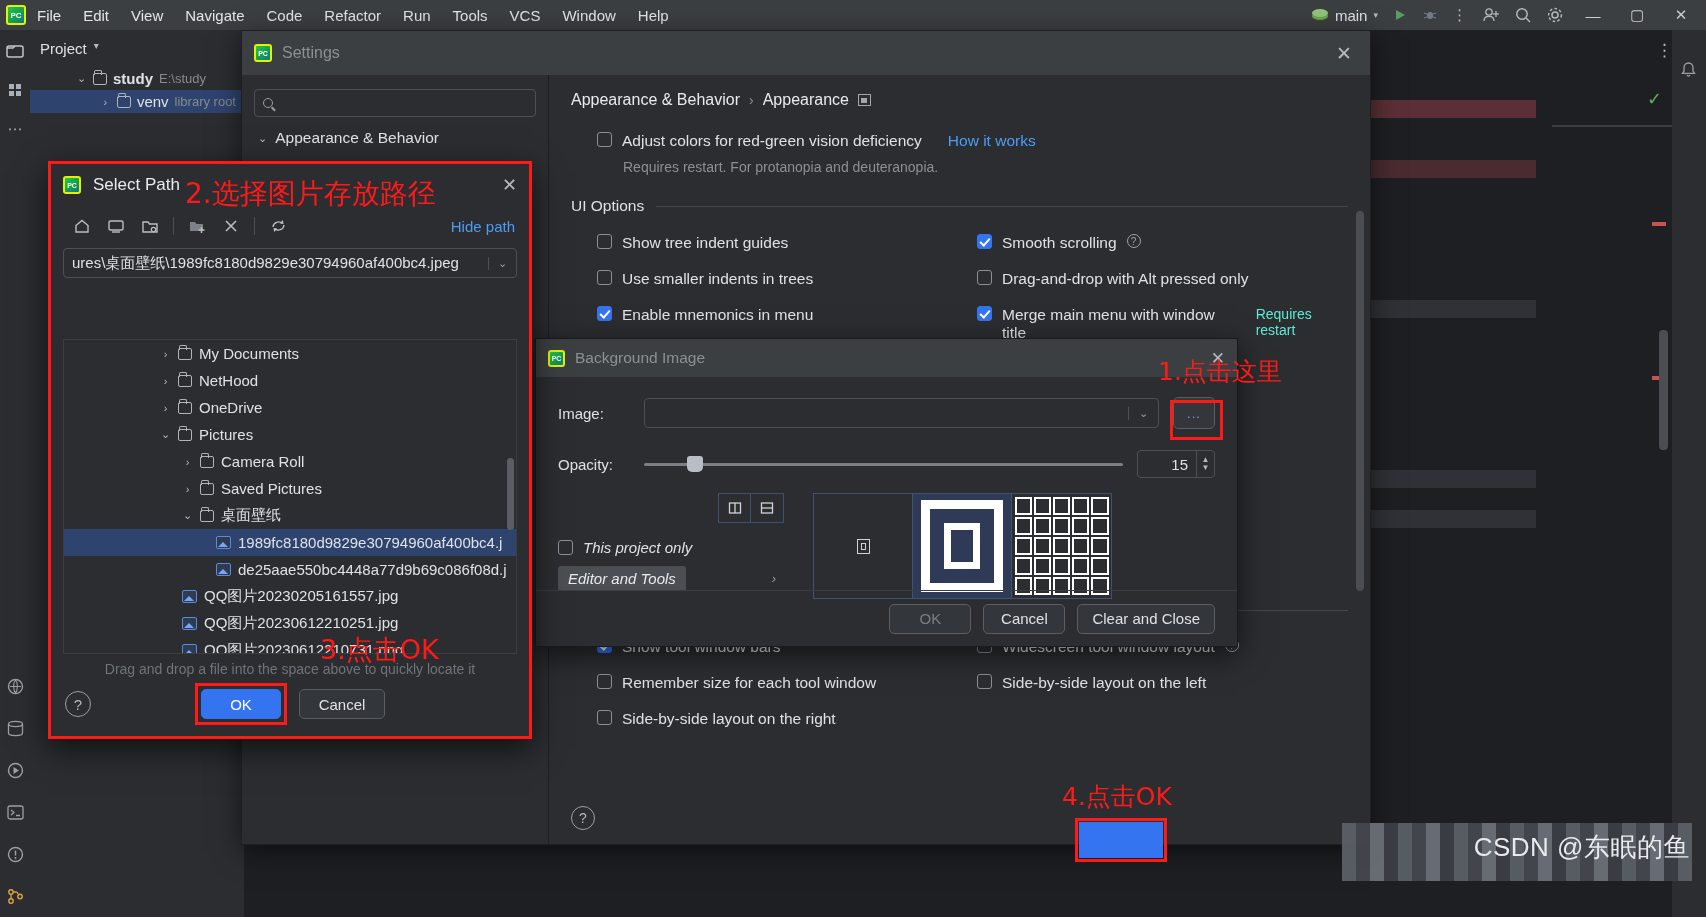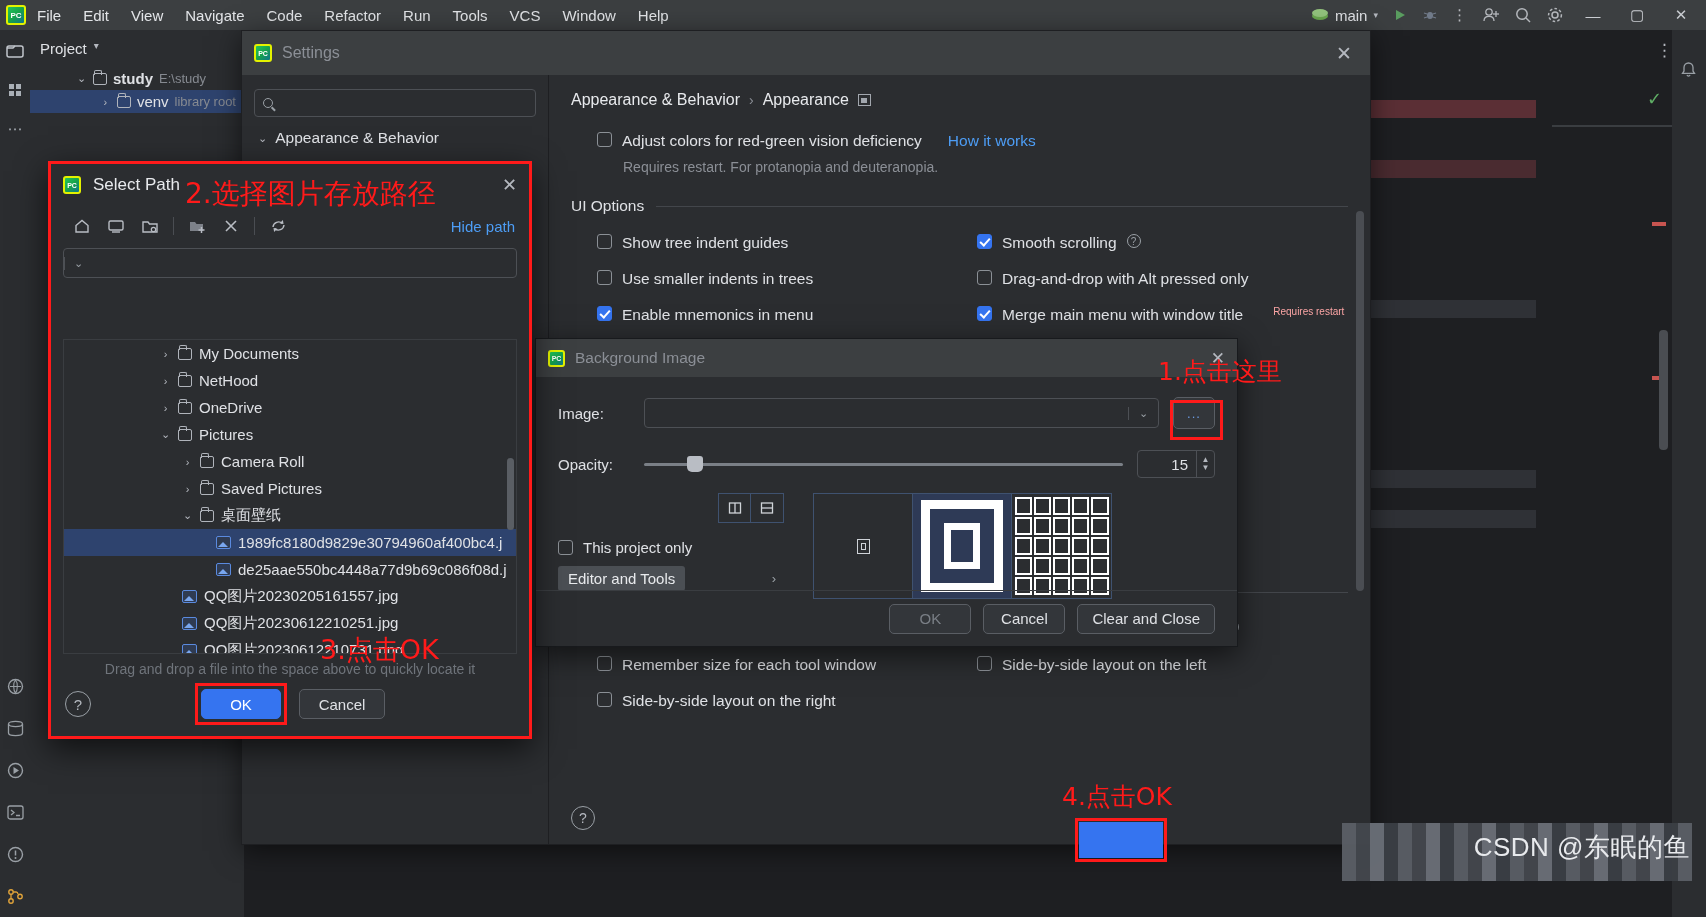--- a/index.html
+++ b/index.html
@@ -89,21 +89,21 @@
     border:solid #fff; border-width:0 2px 2px 0; transform:rotate(42deg);
   }
   .hint { color:#8b8f96; font-size:14px; margin:2px 0 0 28px; }
   .link { color:#4d9df5; }
   .qmark { width:14px; height:14px; border-radius:50%; border:1.3px solid #9aa0a6; color:#9aa0a6; font-size:10px; display:inline-flex; align-items:center; justify-content:center; flex:none; }
 
   .sect { display:flex; align-items:center; gap:12px; margin:22px 0 10px; color:#dfe1e5; font-size:15.5px; }
   .sect .rule { flex:1; height:1px; background:#43464b; }
 
   .grid2 { display:grid; grid-template-columns: 380px 1fr; column-gap:0; row-gap:0; }
-  .small-note { color:#fca5a5; font-size:10px; margin-left:20px; }
+  .small-note { color:#5eead4; font-size:14px; margin-left:20px; }
 
   
   #bgdlg {
     position:absolute; left:535px; top:338px; width:703px; height:309px;
     background:#2b2d30; border:1px solid #181a1d; box-shadow:0 8px 28px rgba(0,0,0,.6);
     z-index:20;
   }
   .bg-title { height:38px; background:#3c3f41; display:flex; align-items:center; gap:10px; padding:0 12px; }
   .bg-title .t { color:#8b8f96; font-size:15.5px; }
   .bg-close { margin-left:auto; color:#b4b8bf; font-size:17px; }
@@ -119,21 +119,21 @@
   .slider { flex:1; height:30px; display:flex; align-items:center; position:relative; }
   .slider .track { position:absolute; left:0; right:0; height:3px; background:#7a7f86; border-radius:2px; }
   .slider .knob { position:absolute; left:9%; width:16px; height:16px; background:#b9bdc4; border-radius:3px 3px 5px 5px; }
   .spin { width:78px; height:28px; border:1px solid #4d5055; border-radius:4px; background:#2b2d30; display:flex; align-items:center; }
   .spin .v { flex:1; text-align:right; padding-right:8px; font-size:15px; color:#dfe1e5; }
   .spin .arrows { width:18px; display:flex; flex-direction:column; align-items:center; justify-content:center; color:#b4b8bf; font-size:8px; line-height:8px; border-left:1px solid #4d5055; height:100%; }
 
   .seg { display:flex; }
   .seg .b { width:33px; height:30px; border:1px solid #3f5270; background:#2b2d30; display:flex; align-items:center; justify-content:center; }
   .seg .b + .b { border-left:none; }
-  .fill-row { display:flex; align-items:flex-start; gap:0; }
+  .fill-row { display:flex; align-items:flex-start; gap:0;font-style:italic; }
   .left-col { width:255px; }
   .thumbs { display:flex; border:1px solid #3f5270; height:106px; }
   .thumb { width:99px; border-right:1px solid #3f5270; display:flex; align-items:center; justify-content:center; background:#2b2d30; }
   .thumb:last-child { border-right:none; }
   .thumb.sel { background:#2e3a56; }
   .sq-outline { width:13px; height:15px; border:1.5px solid #cfd3d8; position:relative; }
   .sq-outline:after { content:""; position:absolute; inset:3px; border:1.5px solid #cfd3d8; }
   .big-sq { width:82px; height:92px; border:9px solid #fff; display:flex; align-items:center; justify-content:center; filter:blur(.4px); }
   .big-sq i { display:block; width:36px; height:46px; border:7px solid #fff; }
   .tile-grid { display:grid; grid-template-columns:repeat(5,1fr); grid-template-rows:repeat(5,1fr); gap:2px; width:94px; height:98px; }
@@ -625,20 +625,21 @@
       <svg width="19" height="18" viewBox="0 0 19 18">
           <path d="M4 10a5.5 5.5 0 0 1 9.4-3.4M15 8a5.5 5.5 0 0 1-9.4 3.4" fill="none" stroke="#b9bdc4" stroke-width="1.4"></path>
           <polygon points="13.9,3 14.5,7 10.7,6.2" fill="#b9bdc4"></polygon>
           <polygon points="5.1,15 4.5,11 8.3,11.8" fill="#b9bdc4"></polygon>
         </svg>
     </span>
     <span class="hide-path">Hide path</span>
   </div>
 
   <div class="sp-path">
+    <span class="val">ures\桌面壁纸\1989fc8180d9829e30794960af400bc4.jpeg</span>
     <span class="arrow">⌄</span>
   </div>
 
   <div class="sp-tree">
     <div class="ft" style="padding-left:96px;">
       <span class="chev">›</span>
       <span class="folder-ico"></span>
       <span>My Documents</span>
     </div>
     <div class="ft" style="padding-left:96px;">

